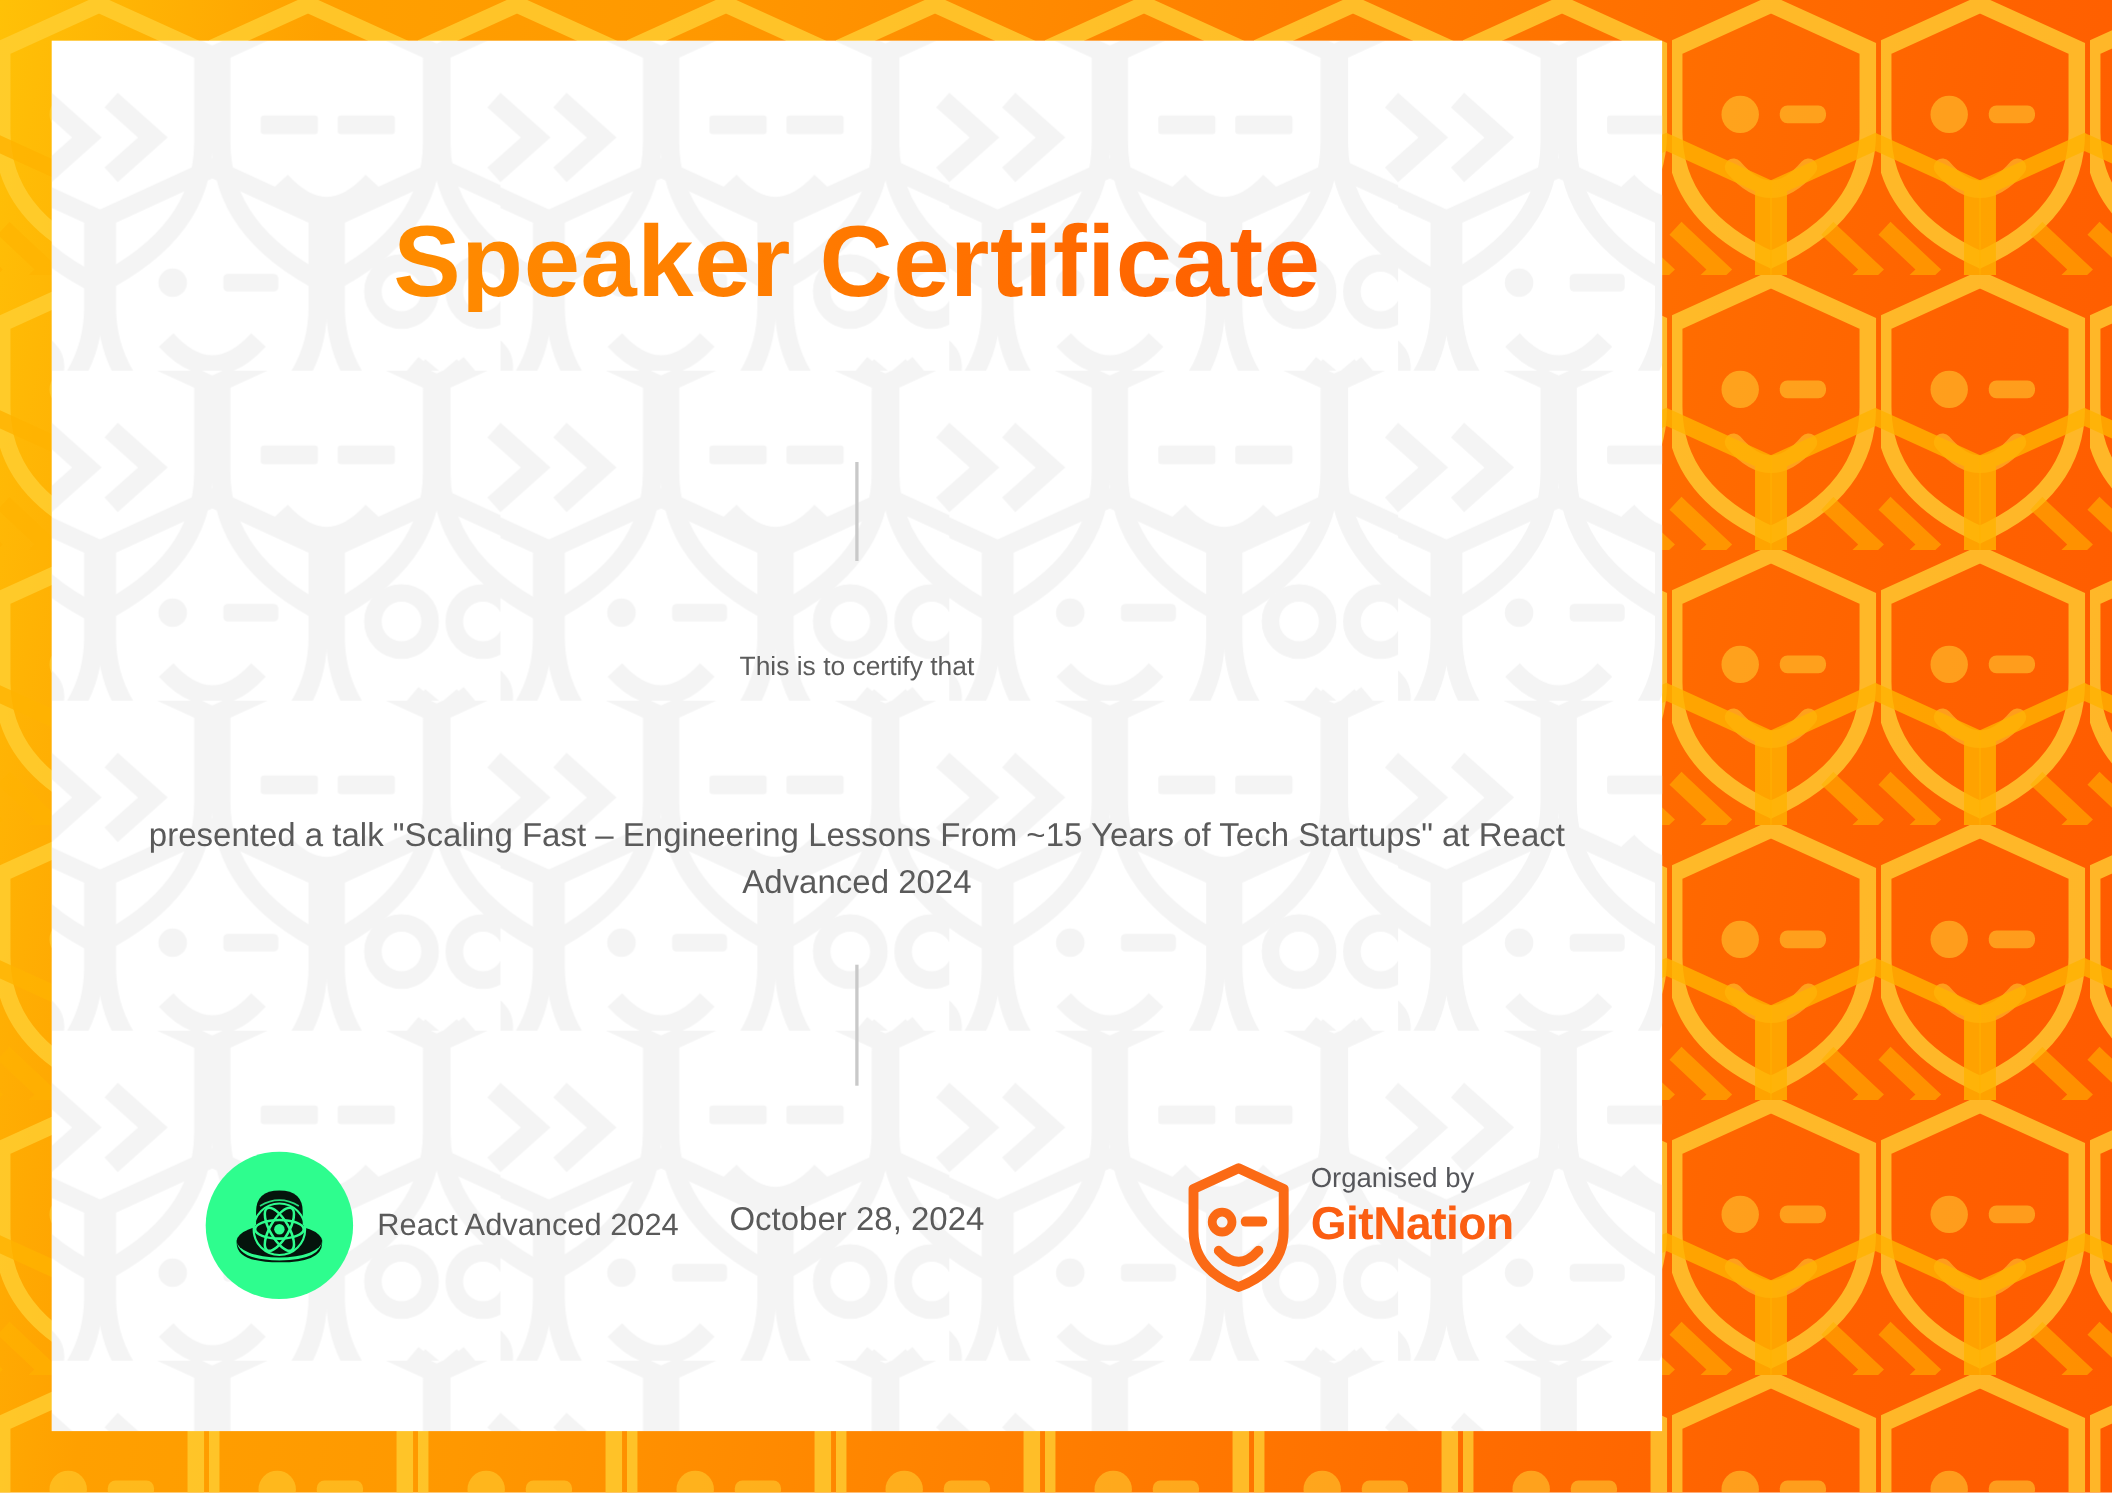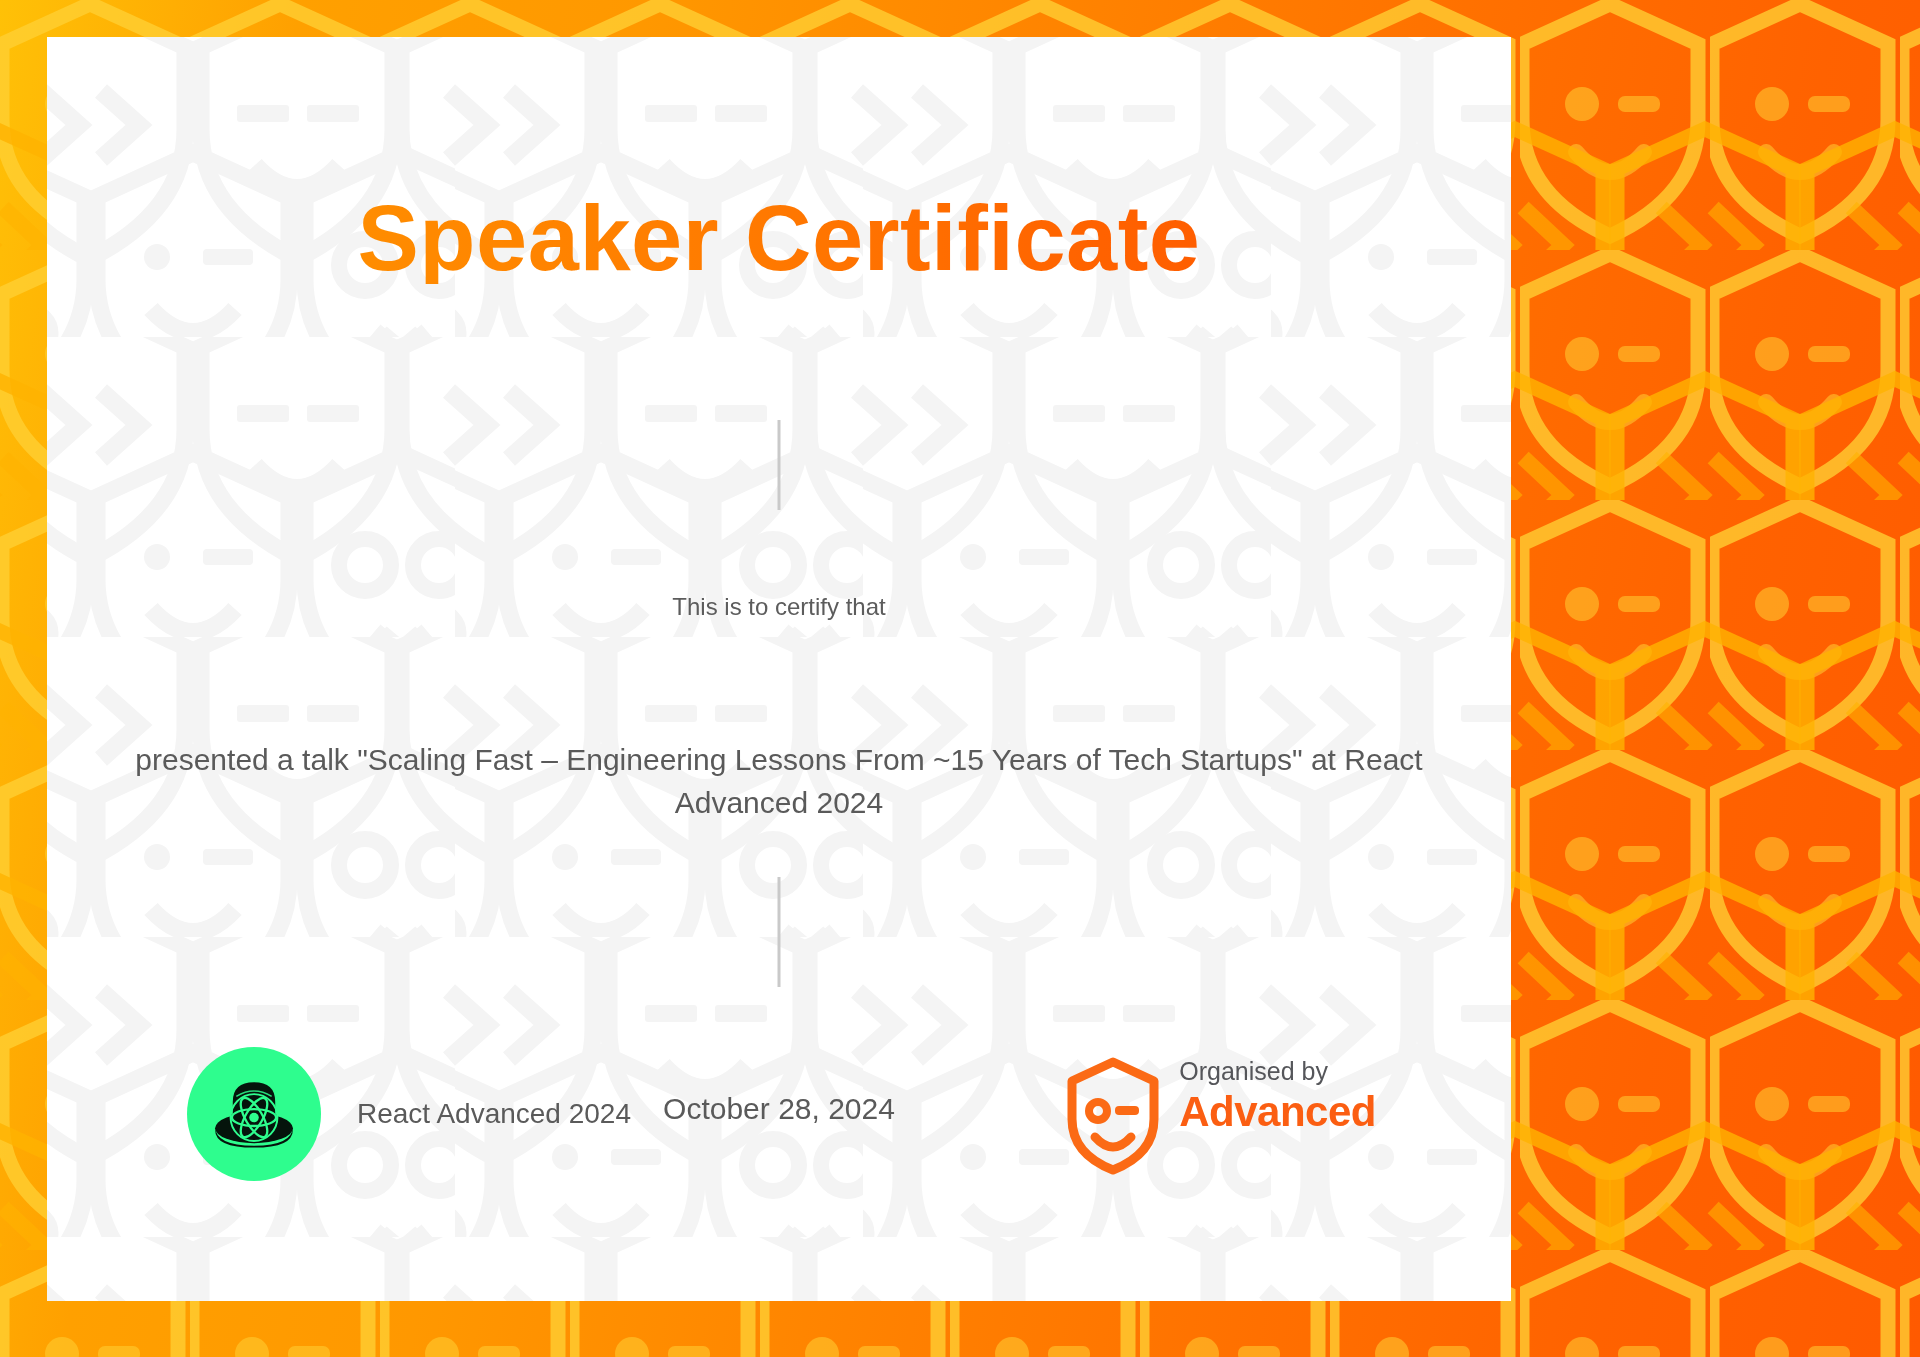--- a/index.html
+++ b/index.html
@@ -132,21 +132,21 @@
     top: 1000px;
     height: 180px;
   }
 
   .event-block {
     position: absolute;
     left: 140px;
     top: 10px;
     display: flex;
     align-items: center;
-    gap: 36px;
+    gap: 22px;
   }
 
   .event-logo {
     width: 134px;
     height: 134px;
     border-radius: 50%;
     background: #2EFD8E;
     display: flex;
     align-items: center;
     justify-content: center;
@@ -315,20 +315,20 @@
 
         <div class="organiser-block">
           <svg width="96" height="118" viewBox="0 0 96 118" aria-hidden="true">
             <path d="M48 5 L89 24 L89 62 Q89 97 48 113 Q7 97 7 62 L7 24 Z" fill="none" stroke="#FB6A15" stroke-width="9" stroke-linejoin="round"></path>
             <circle cx="33" cy="54" r="9" fill="none" stroke="#FB6A15" stroke-width="8"></circle>
             <rect x="50" y="49" width="24" height="9" rx="4" fill="#FB6A15"></rect>
             <path d="M30 80 Q48 100 66 80" fill="none" stroke="#FB6A15" stroke-width="9" stroke-linecap="round"></path>
           </svg>
           <div class="organiser-text">
             <div class="organised-by">Organised by</div>
-            <div class="gitnation">Advanced</div>
+            <div class="gitnation">GitNation</div>
           </div>
         </div>
 
       </div>
     </div>
   </div>
 </div>
 
 </body></html>

